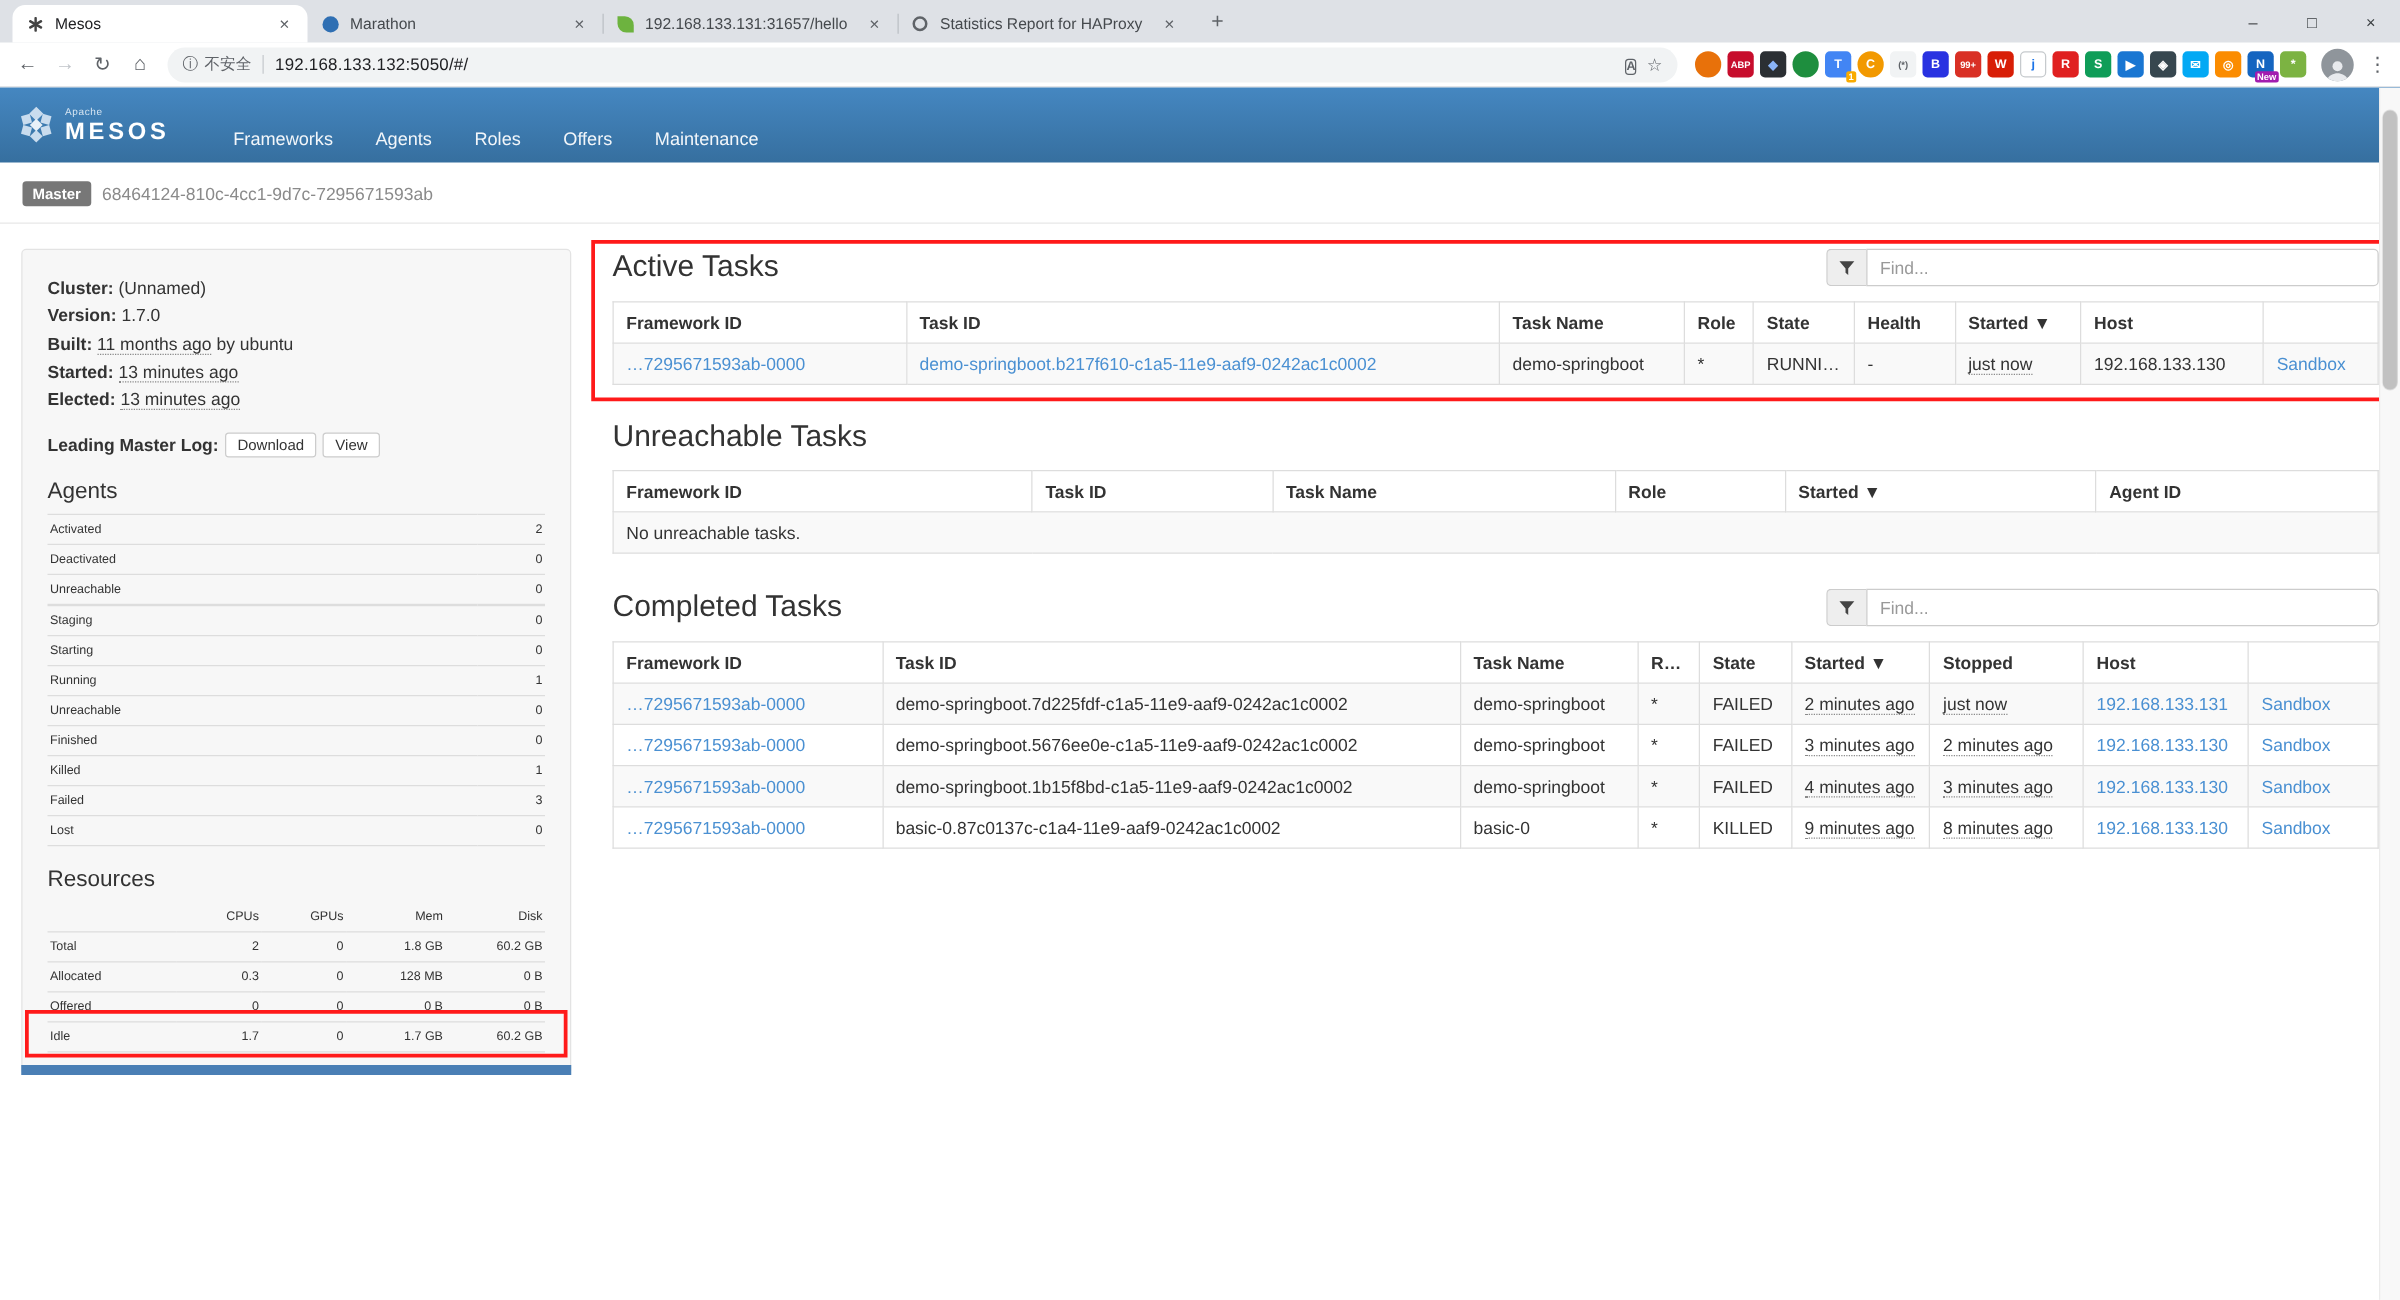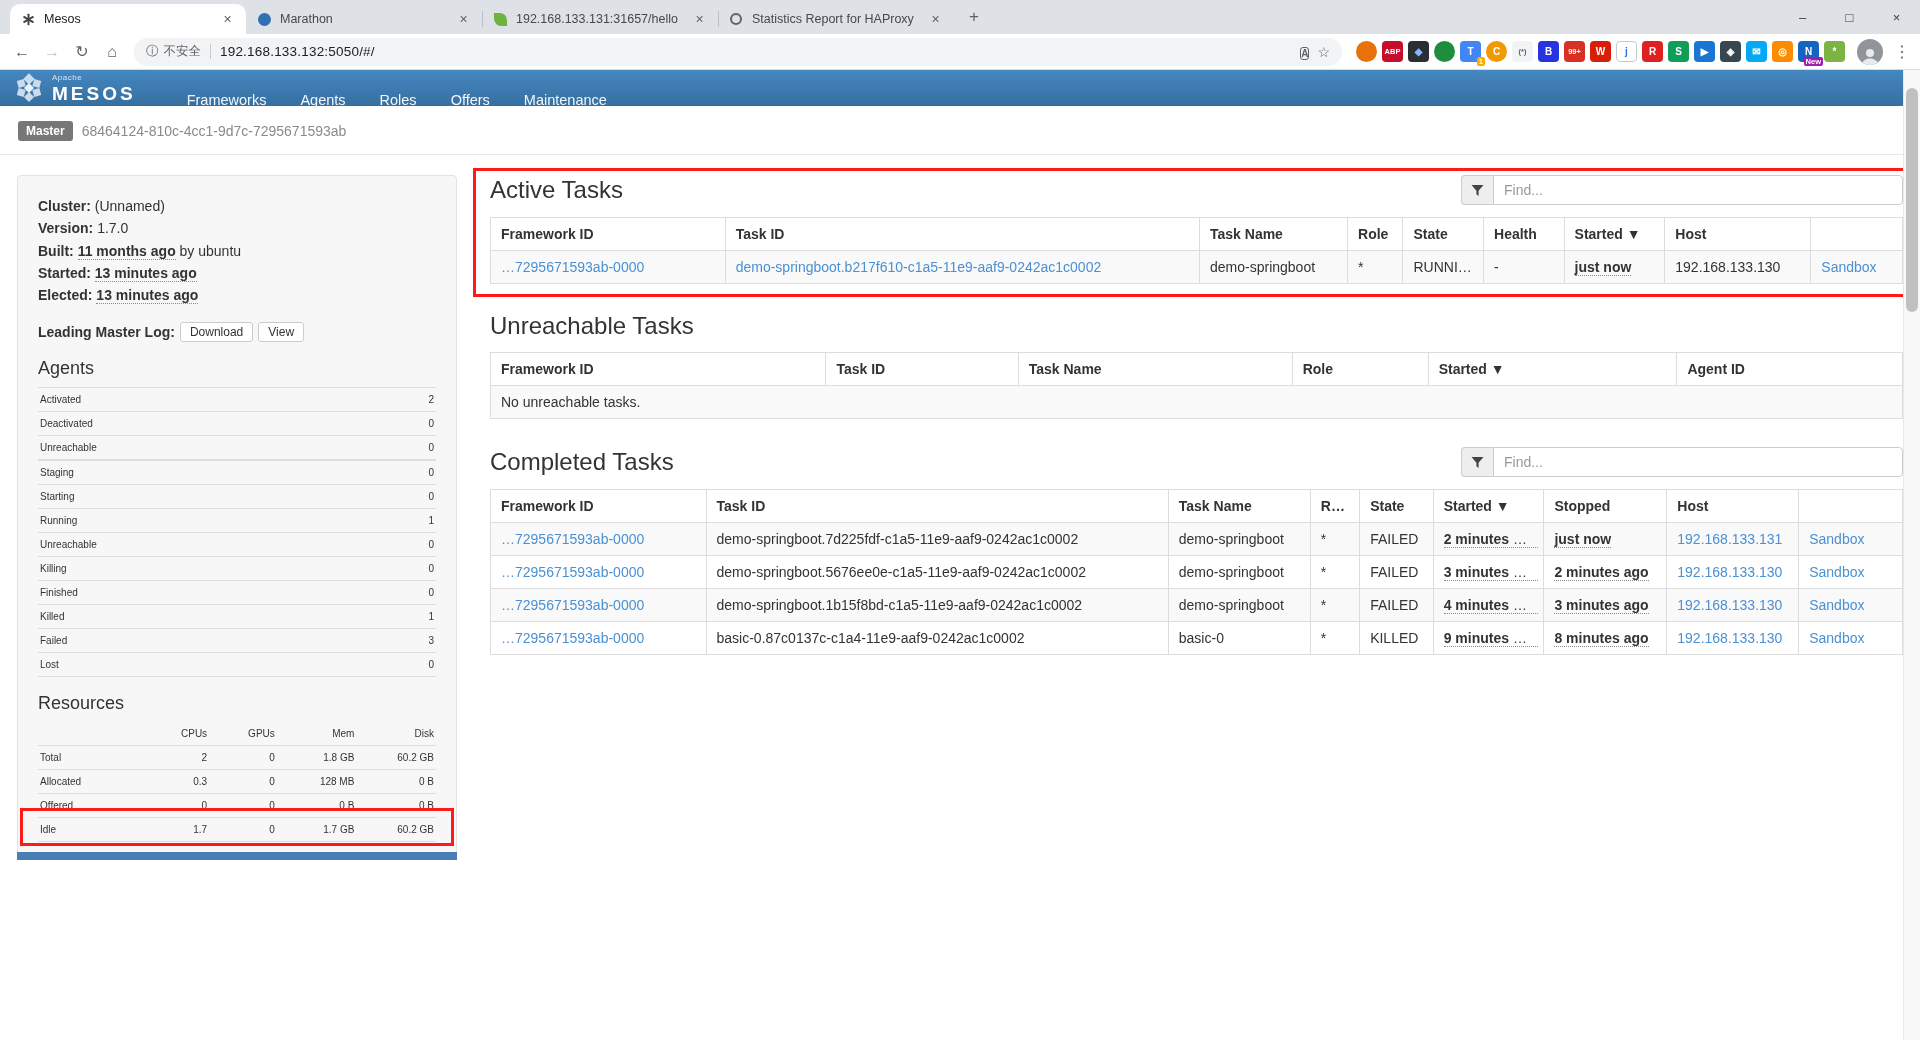--- a/index.html
+++ b/index.html
@@ -33,42 +33,42 @@
   .translate-chip { width:17px; height:15px; border:1.4px solid #5f6368; border-radius:3px; font-size:10px; line-height:13px; text-align:center; color:#5f6368; font-weight:bold; }
 
   .extensions { display:flex; align-items:center; gap:5px; padding:0 6px; flex:none; }
   .ext { width:21px; height:21px; border-radius:4px; font-size:10px; font-weight:bold; display:flex; align-items:center; justify-content:center; position:relative; flex:none; }
   .ext.round { border-radius:50%; }
   .ext-badge { position:absolute; bottom:-4px; right:-4px; color:#fff; font-size:7.5px; font-style:normal; padding:1px 2px; border-radius:2px; line-height:1; }
   .avatar { width:26px; height:26px; border-radius:50%; background:#8f959b; display:flex; align-items:flex-end; justify-content:center; overflow:hidden; margin:0 4px; flex:none; }
   .menu-dots { width:26px; text-align:center; font-size:16px; color:#5f6368; flex:none; }
 
   
-  .navbar { height:36px; background:linear-gradient(var(--navbar-top,#4587c1), var(--navbar-bottom,#366f9f)); display:flex; align-items:center; padding:0 14px; }
+  .navbar { height:60px; background:linear-gradient(var(--navbar-top,#4587c1), var(--navbar-bottom,#366f9f)); display:flex; align-items:center; padding:0 14px; }
   .brand { display:flex; align-items:center; gap:8px; margin-right:34px; }
   .brand-text { color:#fff; line-height:1; }
   .brand-apache { font-size:8px; color:#d7e5f2; letter-spacing:.5px; margin-bottom:2px; }
   .brand-mesos { font-size:19px; font-weight:bold; letter-spacing:3px; }
   .nav-item { color:#f2f6fa; font-size:14.5px; padding:0 17px; line-height:50px; height:50px; display:block; }
 
   
   .master-wrap { border-bottom:1px solid #e7e7e7; }
   .master-row { padding:15px 18px 13px; display:flex; align-items:center; gap:9px; }
   .master-badge { background:var(--badge-gray,#777); color:#fff; font-size:12px; font-weight:bold; padding:3px 8px; border-radius:3px; }
   .master-id { color:#8a8a8a; font-size:14px; }
 
   
   .content { display:flex; padding:20px 17px 0 17px; gap:33px; align-items:flex-start; }
   .sidebar { width:440px; flex:none; background:var(--panel-bg,#f7f7f7); border:1px solid var(--panel-border,#e3e3e3); border-radius:4px; padding:20px 20px 12px; font-size:14px; }
   .main { flex:1; min-width:0; }
 
   
   .info-line { line-height:1.45; margin-bottom:2px; }
   .b { font-weight:bold; }
-  .dotted { border-bottom:1px dotted #8a8a8a;font-weight:bold; }
+  .dotted { border-bottom:1px dotted #8a8a8a; }
   .it { }
   .log-line { margin:17px 0 4px; display:flex; align-items:center; gap:5px; }
   .btn-xs { font-size:12px; padding:2px 9px; border:1px solid #ccc; border-radius:3px; background:#fff; color:#333; font-family:inherit; }
   .sidebar h4 { font-size:18px; font-weight:400; margin:16px 0 8px; color:#333; }
   .side-table { width:100%; border-collapse:collapse; font-size:10px; }
   .side-table td, .side-table th { padding:6px 2px; border-top:1px solid var(--table-border,#ddd); text-align:left; font-weight:normal; }
   .side-table tr:last-child td { border-bottom:1px solid var(--table-border,#ddd); }
   .side-table .num { text-align:right; }
   .res-table th { border-top:none; border-bottom:1px solid var(--table-border,#ddd); }
   .res-table th.num { text-align:right; }
@@ -269,24 +269,20 @@
       <tr>
             <td>Starting</td>
             <td class="num">0</td>
           </tr>
       <tr>
             <td>Running</td>
             <td class="num">1</td>
           </tr>
       <tr>
             <td>Unreachable</td>
-            <td class="num">0</td>
-          </tr>
-      <tr>
-            <td>Killing</td>
             <td class="num">0</td>
           </tr>
       <tr>
             <td>Finished</td>
             <td class="num">0</td>
           </tr>
       <tr>
             <td>Killed</td>
             <td class="num">1</td>
           </tr>

